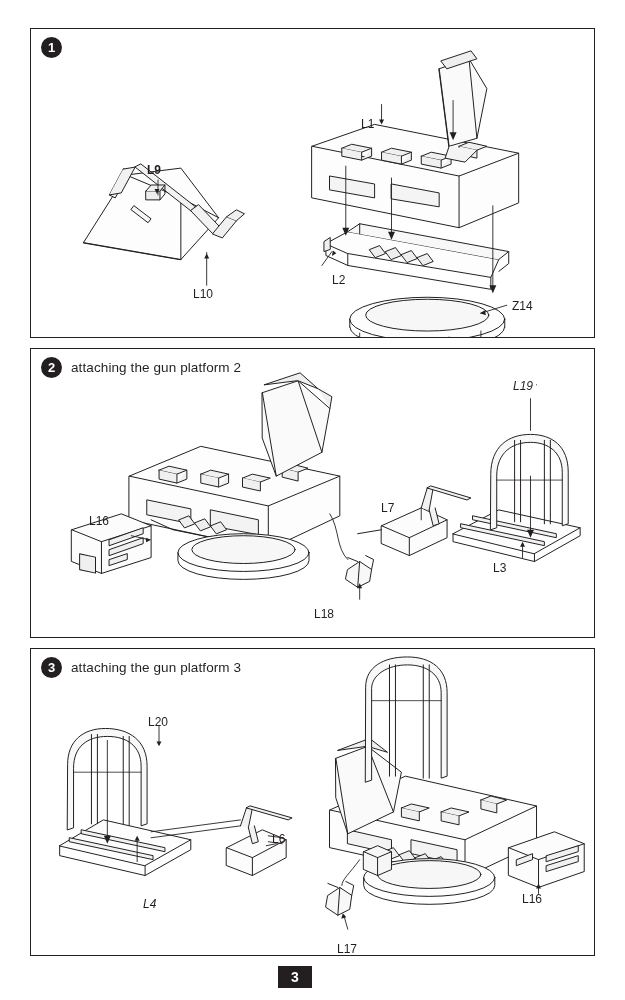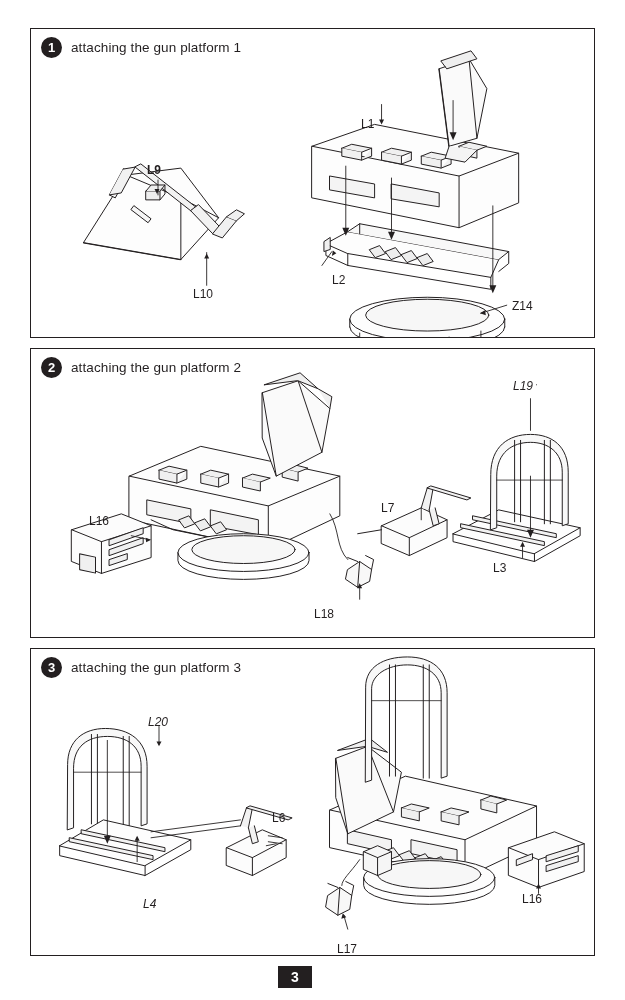--- a/index.html
+++ b/index.html
@@ -88,21 +88,20 @@
   }
 </style>
 </head>
 <body>
 
 <div class="page">
 
   <div class="step-panel" id="panel-1">
     <div class="step-header">
       <div class="step-badge">1</div>
-      <div class="step-title">attaching the gun platform 1</div>
     </div>
 
     <svg class="art" viewBox="0 0 565 310">
       <g fill="none" stroke="#231f20" stroke-width="1" stroke-linejoin="round" stroke-linecap="round">
 
         <path d="M52 215 L95 147 L150 140 L188 190 L150 232 Z" fill="#fdfdfd"></path>
         <path d="M52 215 L150 232"></path>
         <path d="M95 147 L150 170 L188 190"></path>
         <path d="M150 170 L150 232"></path>
 
@@ -401,22 +400,22 @@
           <path d="M313 266 l-1.5 5.5 l5 -1.5 z" fill="#231f20" stroke="none"></path>
           <path d="M510 246 L510 238"></path>
           <path d="M510 236 l-2.5 5 l5 0 z" fill="#231f20" stroke="none"></path>
           <path d="M128 78 L128 96"></path>
           <path d="M128 98 l-2.5 -5 l5 0 z" fill="#231f20" stroke="none"></path>
           <path d="M236 198 L246 196"></path>
         </g>
       </g>
     </svg>
 
-    <div class="part-label" style="left:117px; top:66px;font-style:italic;">L20</div>
-    <div class="part-label" style="left:241px; top:162px;">L6</div>
+    <div class="part-label" style="left:117px; top:66px;">L20</div>
+    <div class="part-label" style="left:241px; top:183px;">L6</div>
     <div class="part-label" style="left:112px; top:248px;font-style:italic;">L4</div>
     <div class="part-label" style="left:306px; top:276px;margin-top:17px;">L17</div>
     <div class="part-label" style="left:491px; top:243px;">L16</div>
   </div>
 
   <div class="page-number-bar">3</div>
 
 </div>
 
 </body></html>

